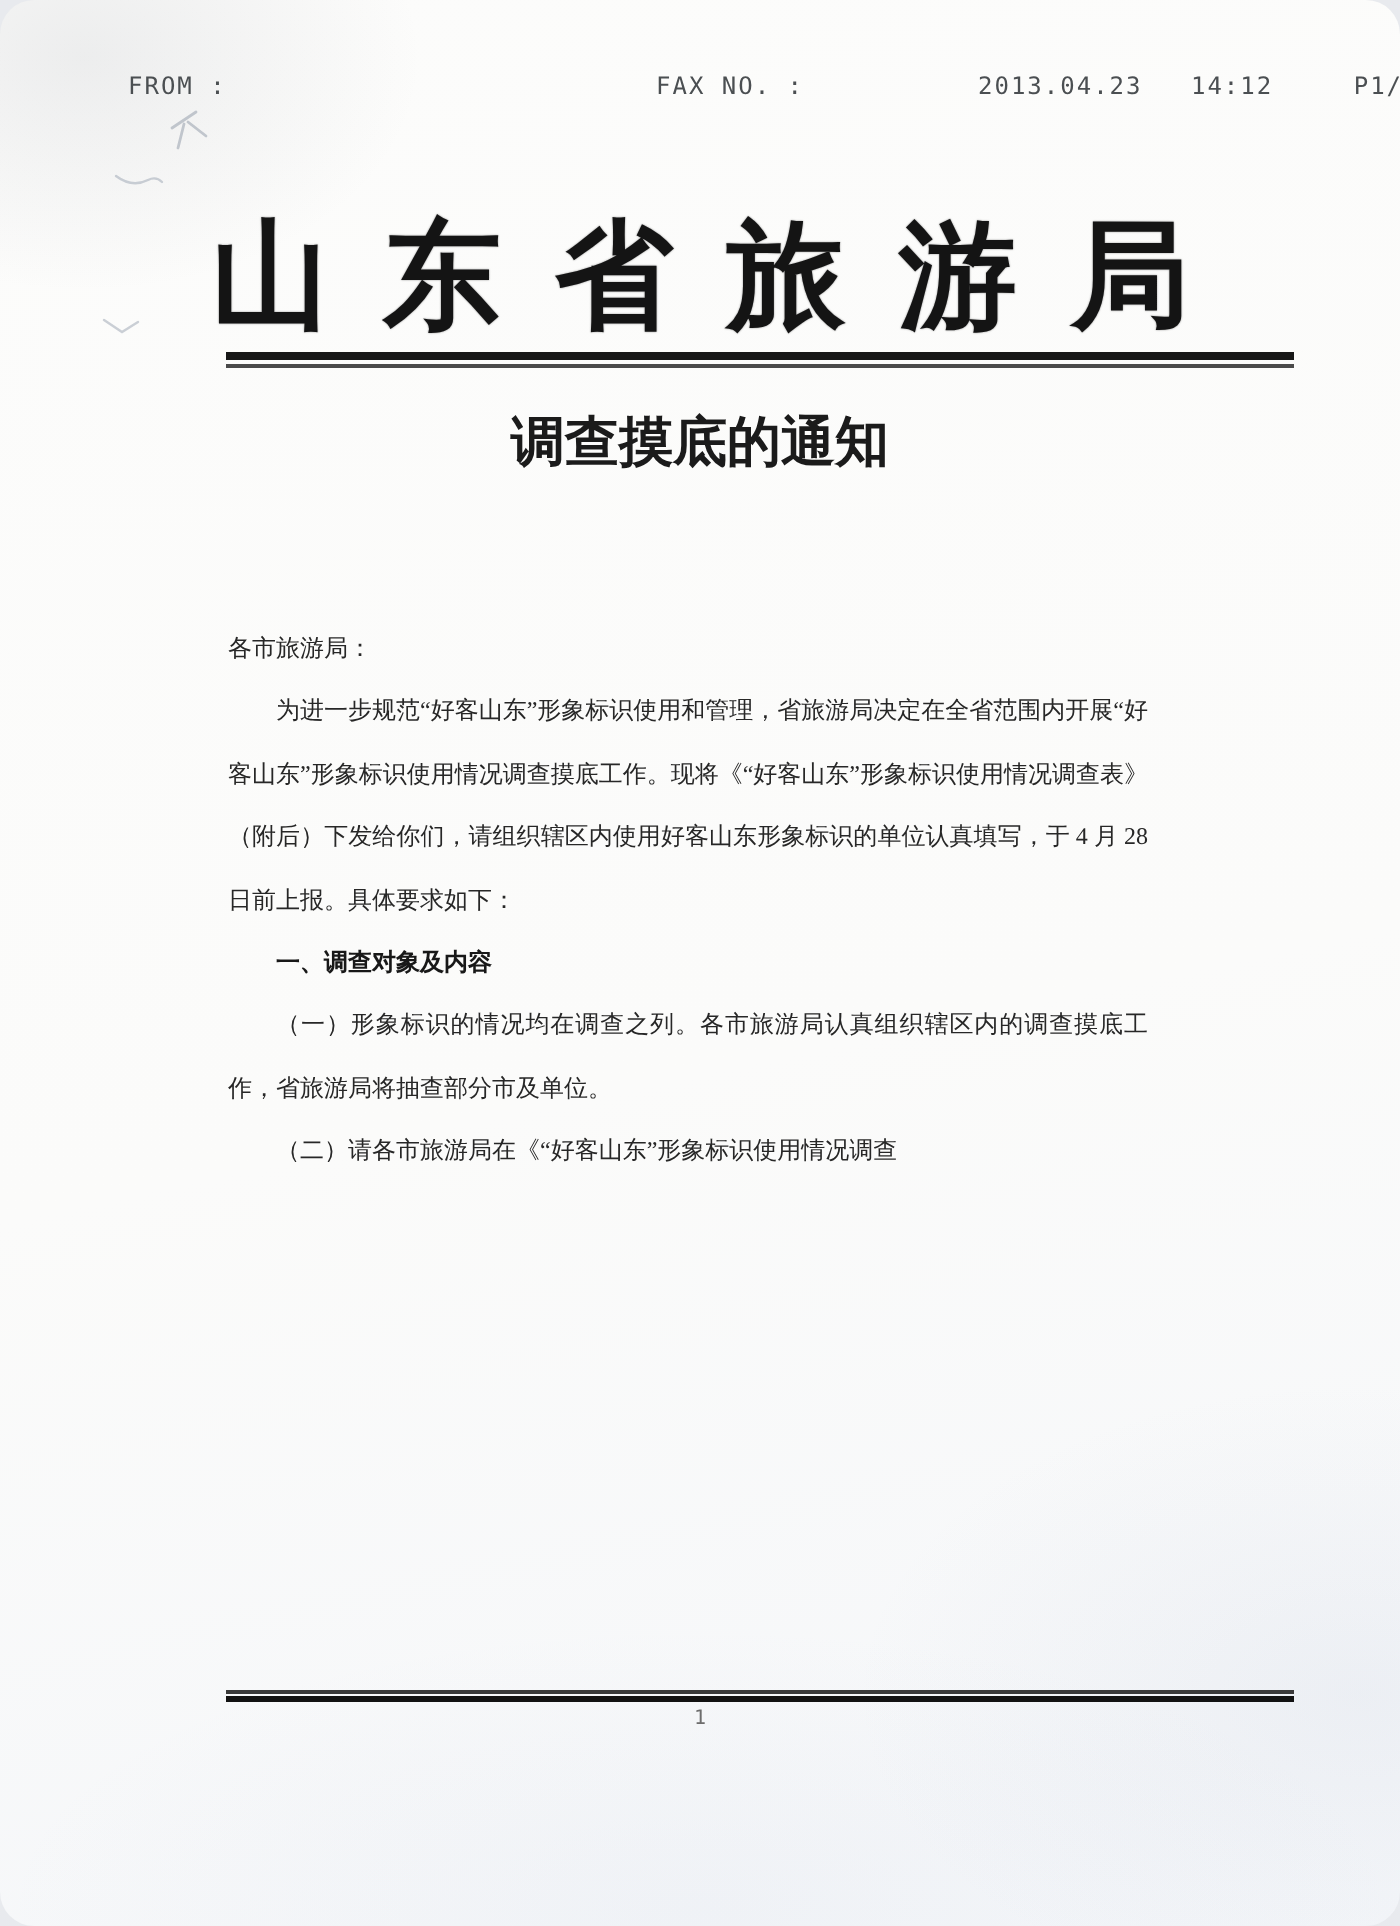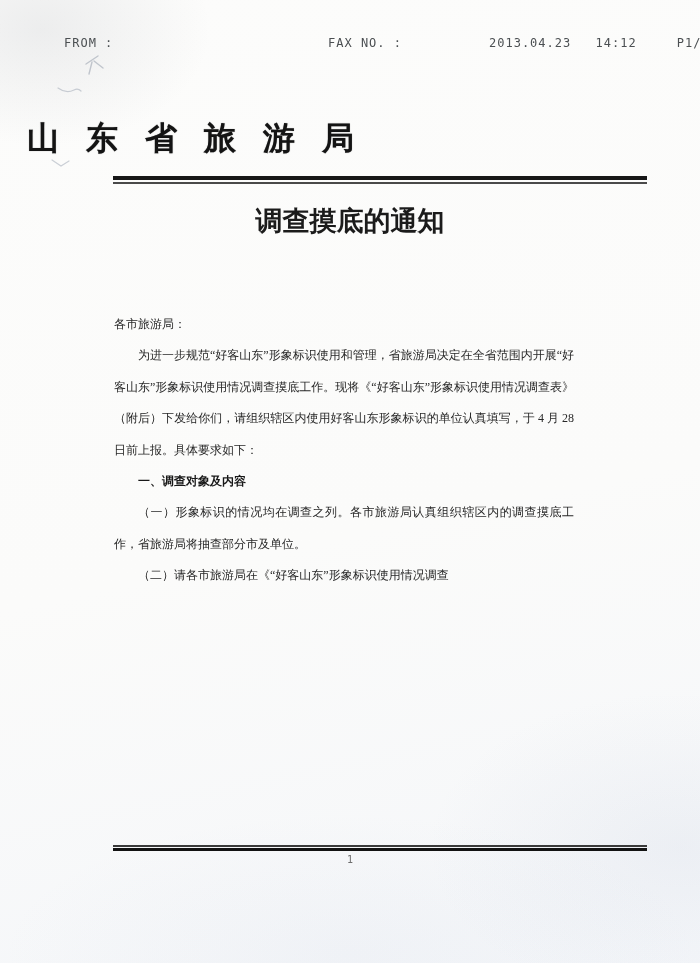--- a/index.html
+++ b/index.html
@@ -11,20 +11,21 @@
     margin:0 auto;
     overflow:hidden;
     box-sizing:border-box;
     background:
       radial-gradient(ellipse 260px 180px at 6% 3%, rgba(125,130,140,0.12), transparent 65%),
       radial-gradient(ellipse 420px 260px at 97% 88%, rgba(150,165,195,0.10), transparent 60%),
       radial-gradient(ellipse 500px 200px at 50% 99%, rgba(160,175,205,0.07), transparent 70%),
       linear-gradient(168deg, #fcfcfb 0%, #fbfbfa 55%, #f4f6f9 100%);
     color:#262626;
     font-family:"Liberation Serif","DejaVu Serif",serif;
+    border-radius:17px;
   }
 
   
   .fax-header {
     position:absolute; top:36px; left:0; right:0; height:18px;
     font-family:"DejaVu Sans Mono","Liberation Mono",monospace;
     font-size:12px; color:#4b4f52; letter-spacing:1px;
   }
   .fax-from  { position:absolute; left:64px;  top:0; }
   .fax-no    { position:absolute; left:318px; top:0;margin-left:10px; }
@@ -32,22 +33,23 @@
   .fax-meta .t  { margin-left:16px; }
   .fax-meta .pg { margin-left:32px; }
 
   
   .scribble { position:absolute; left:40px; top:52px; opacity:0.5; }
 
   
   .letterhead {
     position:absolute; top:112px; left:0; width:100%;
     box-sizing:border-box; padding-left:27px;
+    text-align:center;
     font-family:"DejaVu Sans","Liberation Sans",sans-serif;
-    font-weight:700; font-size:32px; line-height:52px;
+    font-weight:700; font-size:59px; line-height:52px;
     letter-spacing:27px; color:#141414;
     text-shadow:0 0 1px rgba(0,0,0,0.45);
   }
   .rule-top { position:absolute; top:176px; left:113px; width:534px; }
   .rule-top .thick { height:4px; background:#171717; }
   .rule-top .thin  { height:2px; background:#4a4a4a; margin-top:2px; }
 
   
   .doc-title {
     position:absolute; top:201px; left:60px; right:60px;

